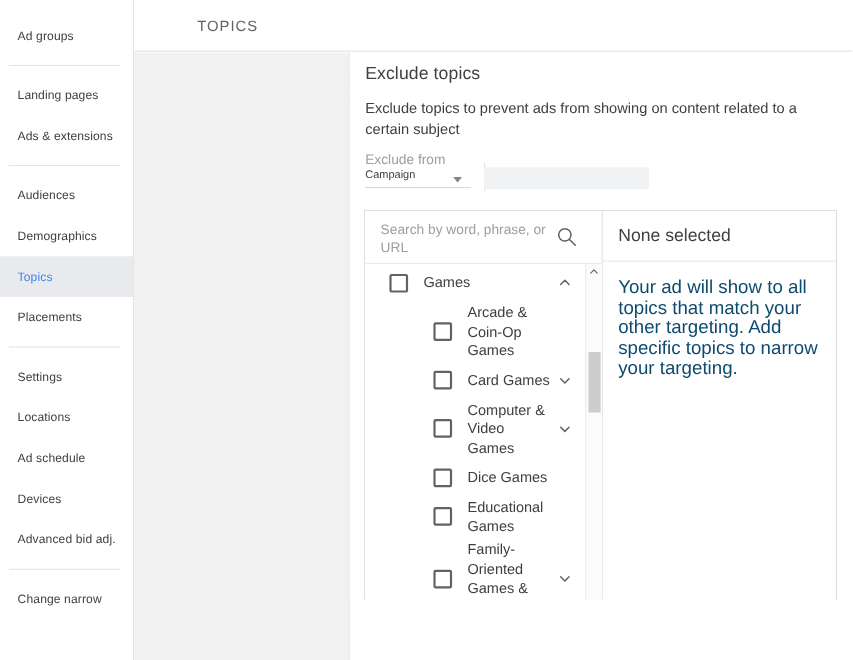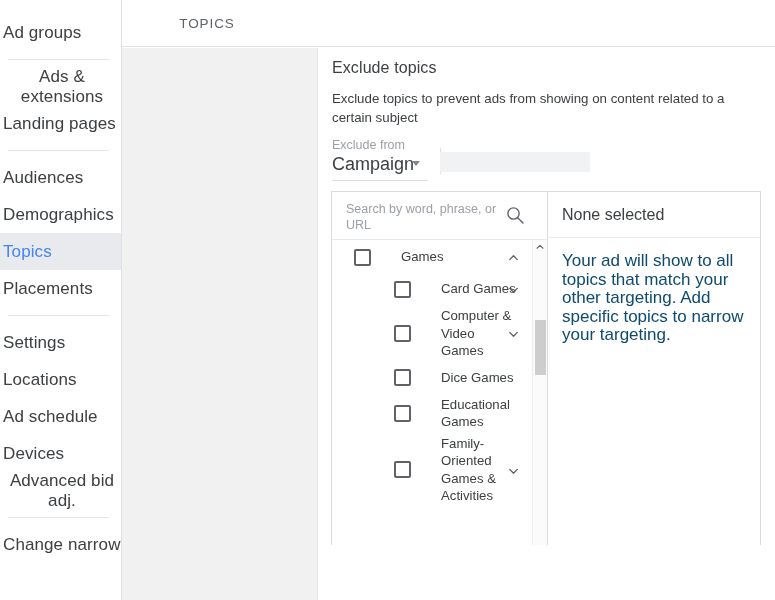--- a/index.html
+++ b/index.html
@@ -24,27 +24,26 @@
     height: 600px;
     background: #ffffff;
     border-right: 1px solid #e0e0e0;
     box-sizing: border-box;
     overflow: hidden;
   }
   .nav-item {
     height: 37px;
     display: flex;
     align-items: center;
-    padding-left: 3px;
-    font-size: 17px;
+    padding-left: 16px;
+    font-size: 11px;
     color: #3c4043;
     letter-spacing: .1px;
     box-sizing: border-box;
     cursor: pointer;
-    text-align: center;
   }
   .nav-item.selected {
     background: #e8eaed;
     color: #4285f4;
   }
   .nav-divider {
     height: 1px;
     background: #e4e4e4;
     margin: 8px 12px 8px 8px;
   }
@@ -125,21 +124,21 @@
     left: 14px; top: 90px;
     font-size: 12.5px;
     color: #9aa0a6;
   }
   #exclude-from-select {
     position: absolute;
     left: 14px; top: 106px;
     width: 96px;
     padding-bottom: 5px;
     border-bottom: 1px solid #dadce0;
-    font-size: 18px;
+    font-size: 10px;
     color: #3c4043;
     cursor: pointer;
   }
   #exclude-from-select .caret {
     position: absolute;
     right: 8px; top: 7px;
     width: 0; height: 0;
     border-left: 4.5px solid transparent;
     border-right: 4.5px solid transparent;
     border-top: 5px solid #80868b;
@@ -241,21 +240,21 @@
   .cbox {
     flex: none;
     width: 17px; height: 17px;
     border: 2px solid #5f6368;
     border-radius: 2px;
     box-sizing: border-box;
     background: #fff;
     cursor: pointer;
   }
   .tree-label {
-    margin-left: 30px;
+    margin-left: 14px;
     font-size: 13.2px;
     line-height: 17.5px;
     color: #3c4043;
     width: 76px;
   }
   .tree-row.level0 .tree-label { width: 100px; }
   .chev {
     position: absolute;
     right: 12px; top: 50%;
     transform: translateY(-50%);
@@ -342,24 +341,24 @@
 <body>
 
 <div id="sidebar">
   <div class="nav-spacer-top"></div>
   <div id="sidebar-items">
       <div class="nav-item">
         <span>Ad groups</span>
       </div>
       <div class="nav-divider"></div>
       <div class="nav-item">
+        <span>Landing pages</span>
+      </div>
+      <div class="nav-item">
         <span>Ads &amp; extensions</span>
-      </div>
-      <div class="nav-item">
-        <span>Landing pages</span>
       </div>
       <div class="nav-divider"></div>
       <div class="nav-item">
         <span>Audiences</span>
       </div>
       <div class="nav-item">
         <span>Demographics</span>
       </div>
       <div class="nav-item selected">
         <span>Topics</span>
@@ -429,20 +428,24 @@
       </div>
 
       <div id="tree-wrap">
         <div id="tree">
             <div class="tree-row level0">
               <span class="cbox"></span>
               <span class="tree-label">Games</span>
               <span class="chev"><svg viewBox="0 0 12 12" width="13" height="13">
                   <polyline points="2.5,7.5 6,4 9.5,7.5" fill="none" stroke="#5f6368" stroke-width="1.25" stroke-linecap="round" stroke-linejoin="round"></polyline>
                 </svg></span>
+            </div>
+            <div class="tree-row level1">
+              <span class="cbox"></span>
+              <span class="tree-label">Arcade &amp; Coin-Op Games</span>
             </div>
             <div class="tree-row level1">
               <span class="cbox"></span>
               <span class="tree-label">Card Games</span>
               <span class="chev"><svg viewBox="0 0 12 12" width="13" height="13">
                   <polyline points="2.5,4.5 6,8 9.5,4.5" fill="none" stroke="#5f6368" stroke-width="1.25" stroke-linecap="round" stroke-linejoin="round"></polyline>
                 </svg></span>
             </div>
             <div class="tree-row level1">
               <span class="cbox"></span>

